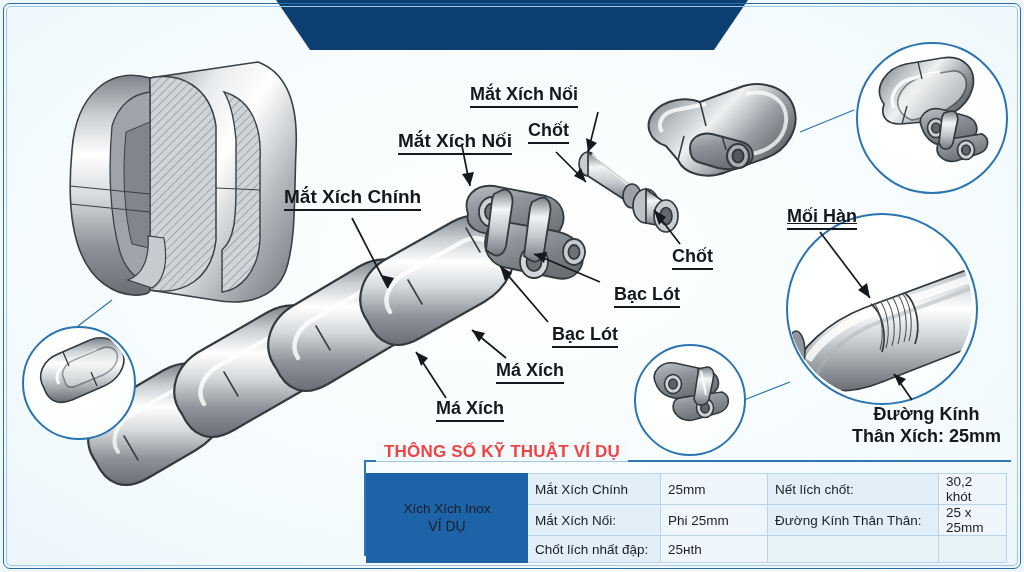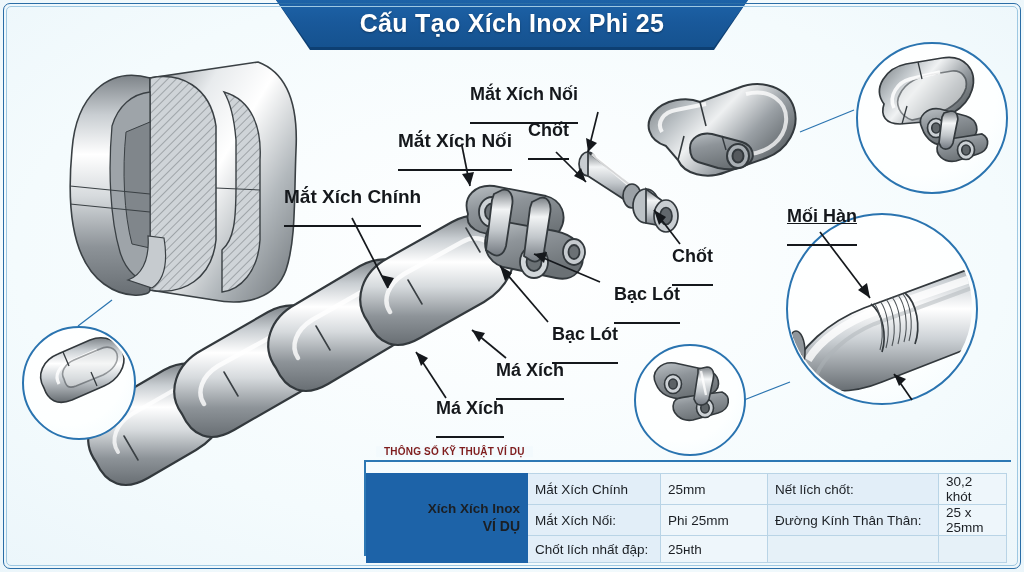--- a/index.html
+++ b/index.html
@@ -39,21 +39,21 @@
   .banner-title{
     color:#ffffff;font-size:25px;font-weight:bold;letter-spacing:.3px;
     text-shadow:0 1px 2px rgba(0,0,0,.35);white-space:nowrap;
   }
 
   
   .lbl{
     position:absolute;color:#15181c;font-weight:bold;white-space:nowrap;
     line-height:1.12;
   }
-  .lbl .u{display:block;border-bottom:2px solid #15181c;padding-bottom:18px;}
+  .lbl .u{display:block;border-bottom:2px solid #15181c;padding-bottom:2px;}
   .lbl.two .u{border-bottom:none;}
 
   
   #leaders{position:absolute;left:0;top:0;width:1024px;height:572px;pointer-events:none;}
 
   
   .circ{
     position:absolute;border-radius:50%;
     background:radial-gradient(circle at 40% 35%, #ffffff 0%, #fdffff 60%, #f1fafd 100%);
     border:2px solid #2a74b0;
@@ -63,37 +63,37 @@
 
   
   .spec-wrap{position:absolute;left:364px;top:452px;width:645px;height:102px;}
   .spec-legend-box{
     position:absolute;left:0;top:8px;width:645px;height:94px;
     border-left:2px solid #2d78b4;border-top:2px solid #2d78b4;
     border-right:0;border-bottom:0;
   }
   .spec-legend{
     position:absolute;left:12px;top:0;transform:translateY(-52%);
-    background:#f3fafd;padding:0 8px;color:#7f1d1d;
-    font-size:10px;font-weight:bold;letter-spacing:.2px;white-space:nowrap;
+    background:#f3fafd;padding:0 8px;color:#ef4444;
+    font-size:17px;font-weight:bold;letter-spacing:.2px;white-space:nowrap;
   }
   .spec-table{
     position:absolute;left:2px;top:21px;width:641px;
     border-collapse:collapse;table-layout:fixed;
   }
   .spec-table td{
     height:26px;font-size:13.5px;color:#1b1f24;padding:0 7px;
     border:1px solid #b9d4e6;background:#e9f3fa;vertical-align:middle;
   }
   .spec-table td.k{background:#e2eef8;}
   .spec-table td.v{background:#eef6fb;margin-top:36px;}
   .spec-table td.blank{background:#e6f1f8;}
   .brand{
     width:146px;background:#1d63a8 !important;border:1px solid #1d63a8 !important;
-    color:#fff;text-align:right;font-weight:bold;line-height:1.25;
+    color:#fff;text-align:center;font-weight:normal;line-height:1.25;
     font-size:16px;
   }
   .brand .b2{font-size:14px;display:block;}
 </style>
 </head>
 <body>
 
 <div id="stage">
 
   <svg id="art" width="1024" height="572" viewBox="0 0 1024 572" style="position:absolute;left:0;top:0;">
@@ -432,23 +432,20 @@
 
       <g stroke="#2a74b0" stroke-width="1.2">
         <path d="M744,400 L790,382"></path>
         <path d="M854,110 L800,132"></path>
         <path d="M78,326 L112,300"></path>
       </g>
     </g>
   </svg>
 
   <div class="banner-shadow"></div>
-  <div class="banner">
-    <span class="banner-title">Cấu Tạo Xích Inox Phi 25</span>
-  </div>
 
   <div class="lbl" style="left:284px;top:186px;font-size:19px;">
     <span class="u">Mắt Xích Chính</span>
   </div>
 
   <div class="lbl" style="left:398px;top:130px;font-size:19px;">
     <span class="u">Mắt Xích Nối</span>
   </div>
 
   <div class="lbl" style="left:470px;top:84px;font-size:18px;">
@@ -476,20 +473,24 @@
   </div>
 
   <div class="lbl" style="left:436px;top:398px;font-size:18px;">
     <span class="u">Má Xích</span>
   </div>
 
   <div class="lbl" style="left:787px;top:206px;font-size:18px;text-decoration:underline;">
     <span class="u">Mối Hàn</span>
   </div>
 
+  <div class="lbl two" style="left:852px;top:404px;font-size:18px;text-align:center;">
+    <span class="u">Đường Kính</span>
+    <span class="u">Thân Xích: 25mm</span>
+  </div>
 
   <div class="spec-wrap">
     <div class="spec-legend-box"></div>
     <div class="spec-legend">THÔNG SỐ KỸ THUẬT VÍ DỤ</div>
     <table class="spec-table">
       <tbody>
           <tr>
         <td class="brand" rowspan="3">
           <span>Xích Xích Inox</span>
           <span class="b2">VÍ DỤ</span>

